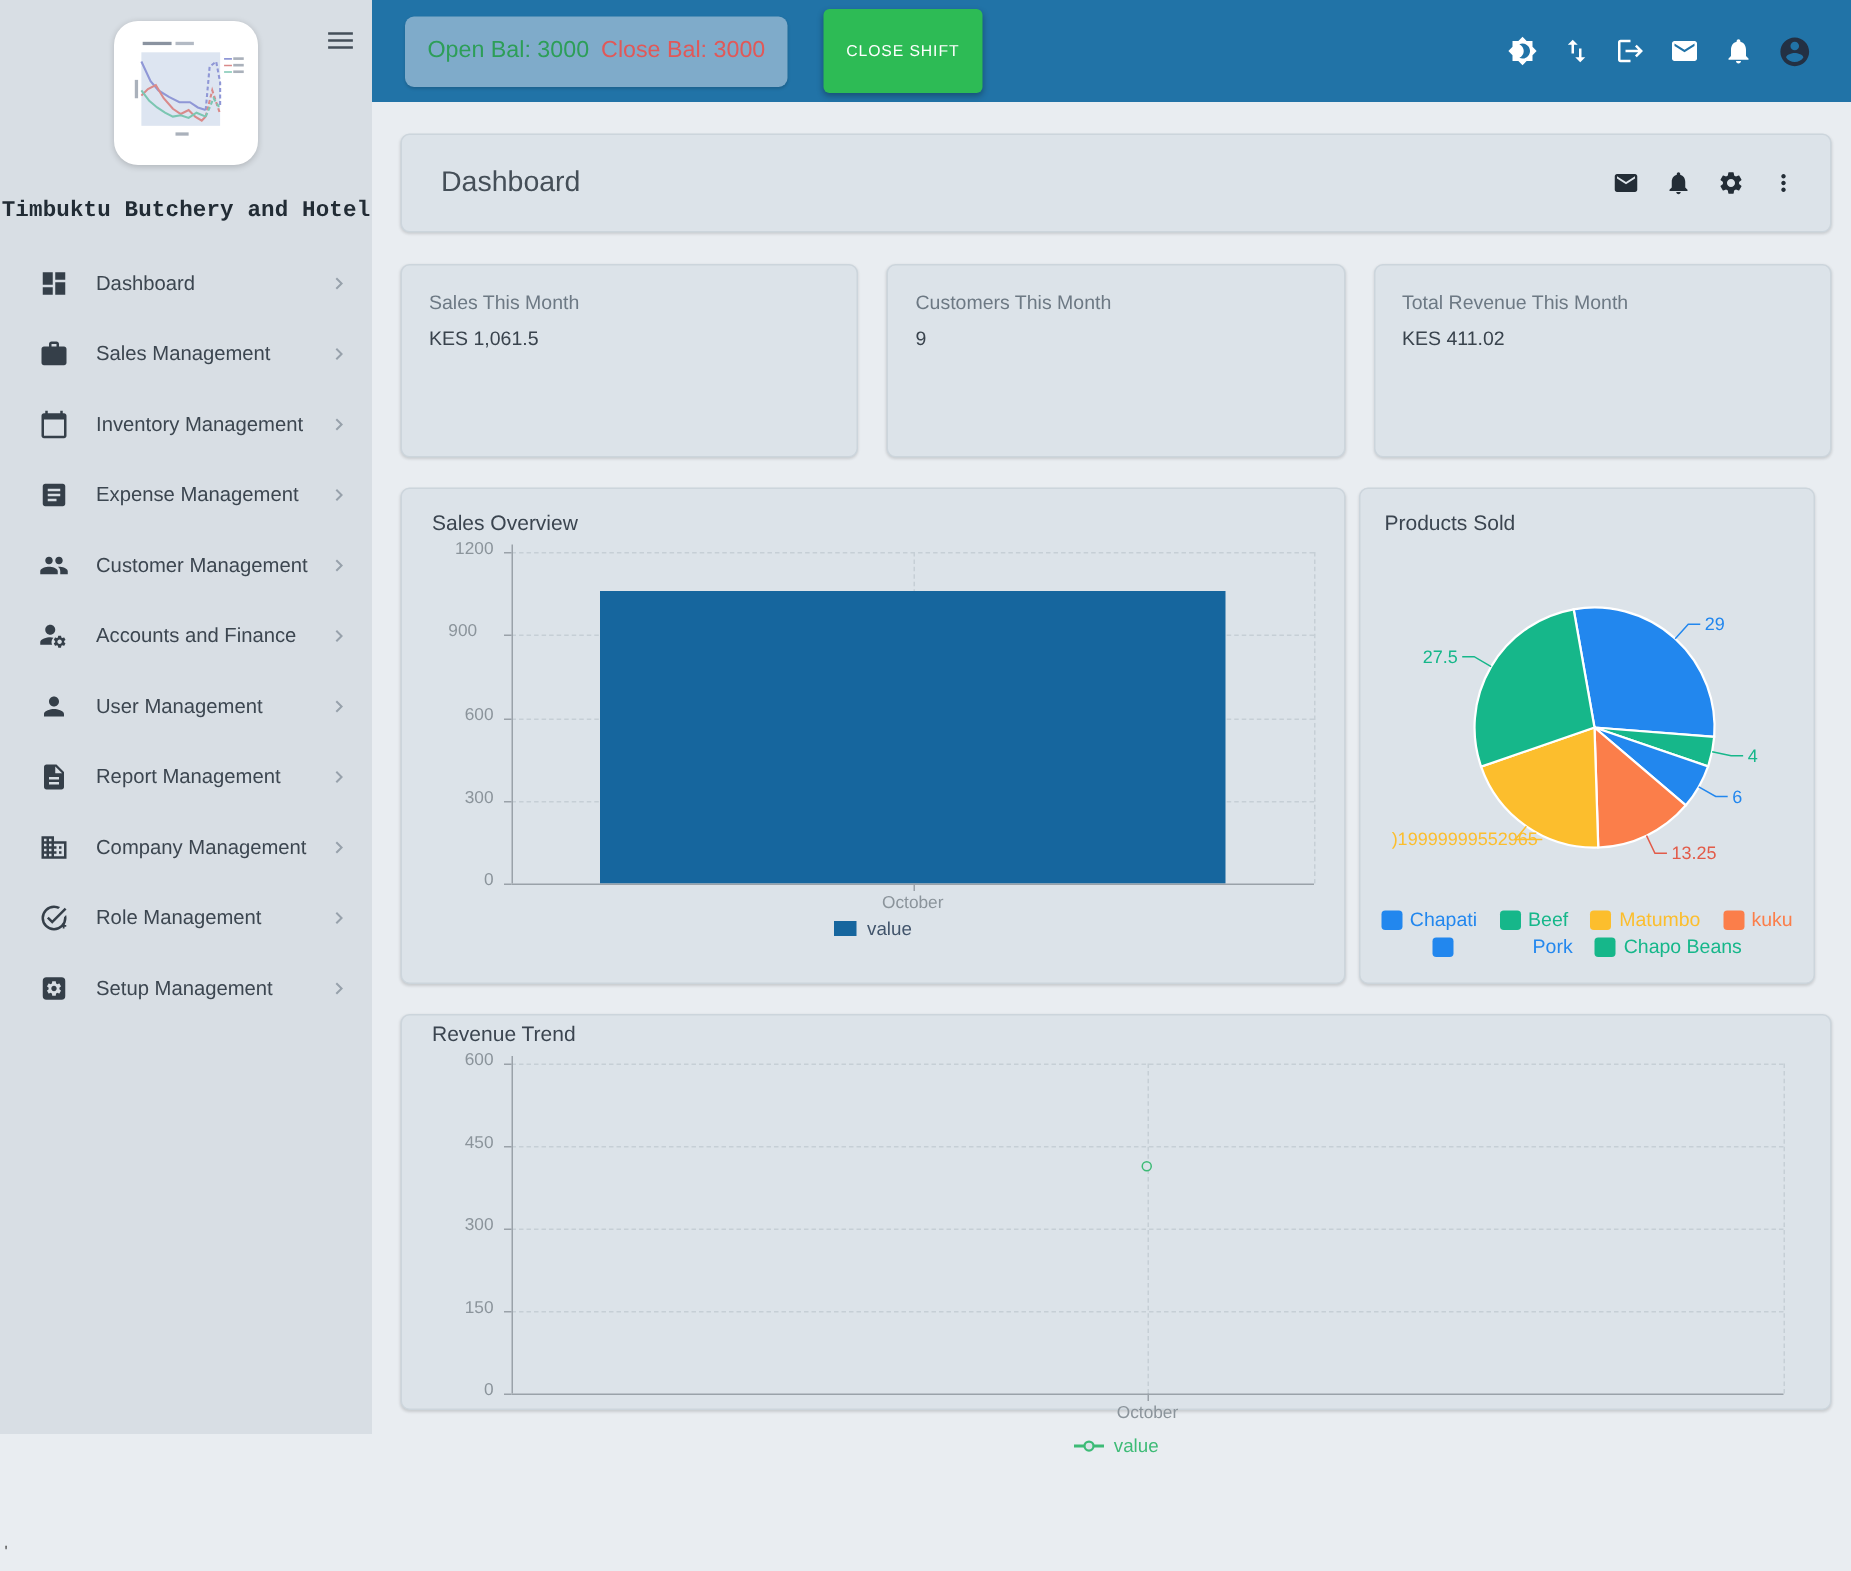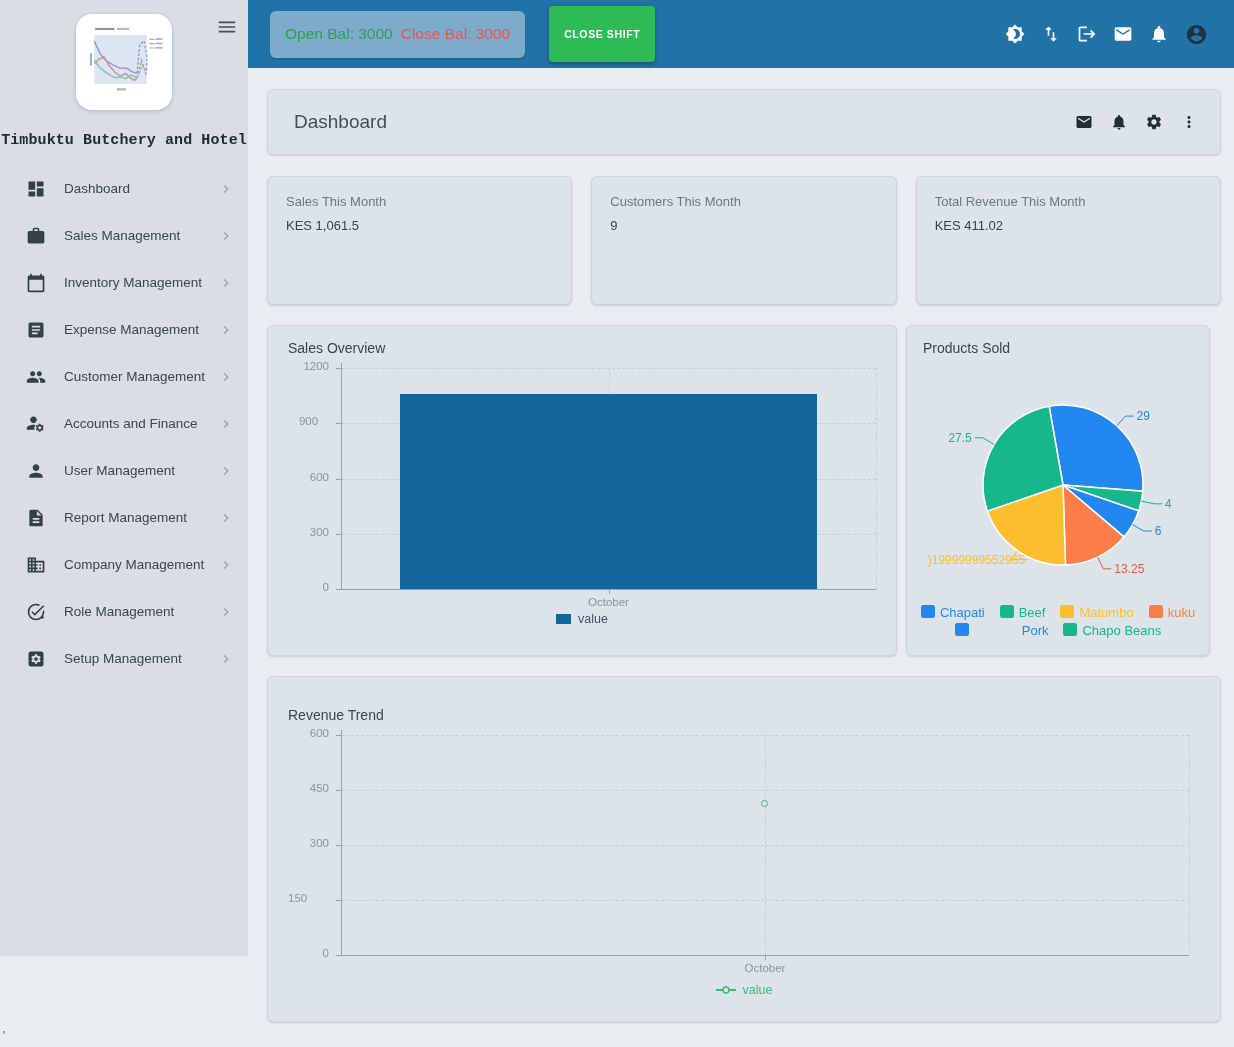--- a/index.html
+++ b/index.html
@@ -27,21 +27,21 @@
   .nav-label{font-size:13.5px;color:#3c4650;flex:1;}
   .nav-chevron{font-size:16px;color:#97a1ab;line-height:0;}
 
   
   .main{position:absolute;left:248px;top:0;right:0;}
   .topbar{height:68px;background:var(--topbar);display:flex;align-items:center;padding:0 18px 0 22px;}
   .balance-pill{background:var(--pill);border-radius:6px;height:47px;display:flex;align-items:center;
     padding:0 15px;font-size:15.5px;gap:8px;box-shadow:0 1px 2px rgba(0,0,0,.15);}
   .open-bal{color:#2d9e58;} .close-bal{color:#e15858;}
   .close-shift{margin-left:24px;background:#2dbb55;color:#fff;border-radius:4px;padding:22px 15px;
-    font-size:10.5px;font-weight:700;letter-spacing:.6px;box-shadow:0 2px 4px rgba(0,0,0,.3);}
+    font-size:10.5px;font-weight:400;letter-spacing:.6px;box-shadow:0 2px 4px rgba(0,0,0,.3);}
   .topbar-icons{margin-left:auto;display:flex;align-items:center;gap:16px;color:#fff;padding-right:8px;}
   .tb-icon{font-size:20px;line-height:0;}
   .tb-icon.account{font-size:23px;color:#233043;}
 
   .content{padding:21px 13px 0 19px;}
   .card{background:var(--card);border:1px solid #ccd5dc;border-radius:6px;box-shadow:0 1px 2px rgba(0,0,0,.14);}
   .page-header{height:66px;display:flex;align-items:center;padding:0 22px 0 26px;}
   .page-title{font-size:19px;color:#454f58;}
   .header-icons{margin-left:auto;display:flex;align-items:center;gap:17px;color:#232d36;}
   .header-icons button{font-size:18px;line-height:0;}
@@ -53,25 +53,25 @@
 
   .charts-row{display:flex;gap:9px;margin-top:20px;}
   .sales-card{width:630px;height:331px;padding:14px 20px;}
   .pie-card{width:304px;height:331px;padding:14px 16px;overflow:hidden;position:relative;}
   .chart-title{font-size:14px;color:#3b4550;}
   .xychart{position:relative;margin-top:4px;}
   #chart-sales{height:252px;}
   #chart-revenue{height:256px;}
   .chart-legend{display:flex;justify-content:center;align-items:center;gap:7px;font-size:12.5px;color:#41546b;}
   .swatch{width:15px;height:10px;display:inline-block;}
-  .revenue-card{width:954px;height:346px;margin-top:20px;padding:30px 20px;}
+  .revenue-card{width:954px;height:264px;margin-top:20px;padding:4px 20px;}
 
   .pie-legend{margin-top:2px;font-size:13px;}
   .pl-row{display:flex;justify-content:center;gap:15px;margin-top:3px;}
-  .pl-item{display:flex;align-items:flex-start;gap:5px;}
+  .pl-item{display:flex;align-items:flex-end;gap:5px;}
   .pl-swatch{width:14px;height:13px;border-radius:2.5px;display:inline-block;}
 
   .stray{position:absolute;left:3px;bottom:6px;font-size:11px;color:#4a4a4a;}
 </style>
 </head>
 <body>
 
 <aside class="sidebar">
   <div class="logo-wrap">
     <span class="logo-icon" data-icon="mini-line-chart-logo">
@@ -434,21 +434,21 @@
       </div>
     </div>
 
     <div class="card revenue-card">
       <div class="chart-title">Revenue Trend</div>
       <div class="xychart" id="chart-revenue">
           <div style="position: absolute; left: 48px; top: 228px; width: 5px; border-top: 1px solid rgb(154, 162, 169);"></div>
           <div style="position: absolute; left: 0px; top: 220px; width: 41px; text-align: right; font-size: 11.5px; color: rgb(139, 148, 155);">0</div>
           <div style="position: absolute; left: 53px; top: 173px; width: 848px; border-top: 1px dashed rgb(198, 207, 214);"></div>
           <div style="position: absolute; left: 48px; top: 173px; width: 5px; border-top: 1px solid rgb(154, 162, 169);"></div>
-          <div style="position: absolute; left: 0px; top: 165px; width: 41px; text-align: left; font-size: 11.5px; color: rgb(139, 148, 155);">150</div>
+          <div style="position: absolute; left: 0px; top: 165px; width: 41px; text-align: right; font-size: 11.5px; color: rgb(139, 148, 155);">150</div>
           <div style="position: absolute; left: 53px; top: 118px; width: 848px; border-top: 1px dashed rgb(198, 207, 214);"></div>
           <div style="position: absolute; left: 48px; top: 118px; width: 5px; border-top: 1px solid rgb(154, 162, 169);"></div>
           <div style="position: absolute; left: 0px; top: 110px; width: 41px; text-align: right; font-size: 11.5px; color: rgb(139, 148, 155);">300</div>
           <div style="position: absolute; left: 53px; top: 63px; width: 848px; border-top: 1px dashed rgb(198, 207, 214);"></div>
           <div style="position: absolute; left: 48px; top: 63px; width: 5px; border-top: 1px solid rgb(154, 162, 169);"></div>
           <div style="position: absolute; left: 0px; top: 55px; width: 41px; text-align: right; font-size: 11.5px; color: rgb(139, 148, 155);">450</div>
           <div style="position: absolute; left: 53px; top: 8px; width: 848px; border-top: 1px dashed rgb(198, 207, 214);"></div>
           <div style="position: absolute; left: 48px; top: 8px; width: 5px; border-top: 1px solid rgb(154, 162, 169);"></div>
           <div style="position: absolute; left: 0px; top: 0px; width: 41px; text-align: right; font-size: 11.5px; color: rgb(139, 148, 155);">600</div>
           <div style="position: absolute; left: 477px; top: 8px; height: 220px; border-left: 1px dashed rgb(198, 207, 214);"></div>

